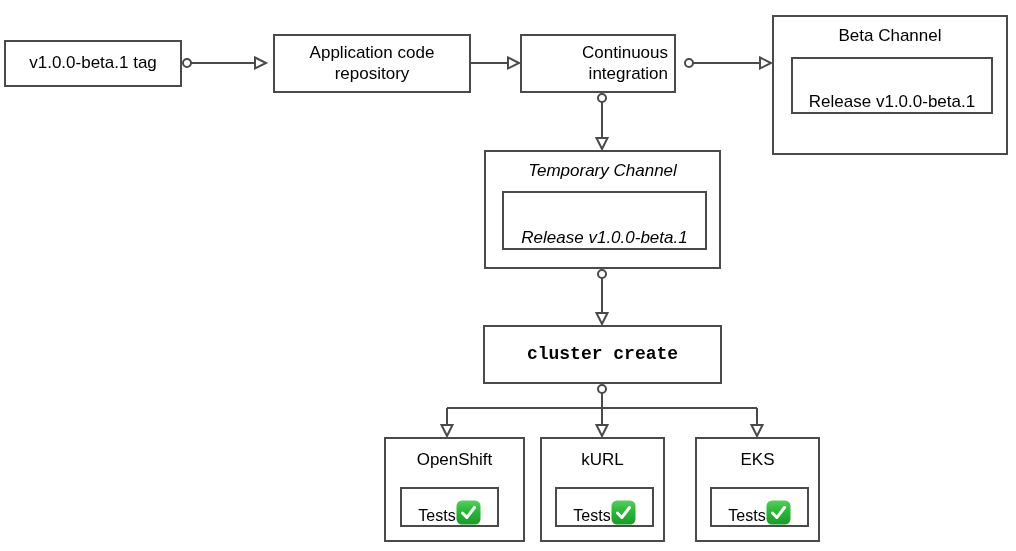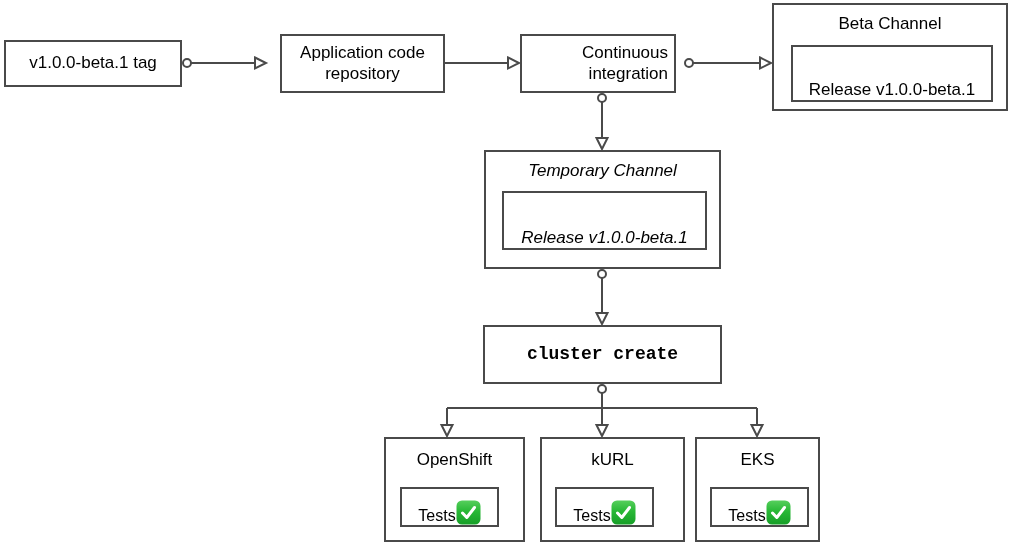--- a/index.html
+++ b/index.html
@@ -33,24 +33,24 @@
     line-height: 1.2;
     text-align: center;
   }
   .leaf {
     display: flex;
     align-items: center;
     justify-content: center;
   }
   
   .n-tag  { left: 4px;   top: 40px; width: 178px; height: 47px; }
-  .n-repo { left: 280px; top: 34px; width: 165px; height: 59px; padding: 12px 6px; }
+  .n-repo { left: 273px; top: 34px; width: 198px; height: 59px; padding: 12px 6px; }
   .n-ci   { left: 520px; top: 34px; width: 156px; height: 59px; padding: 12px 6px; text-align: right; }
   
-  .n-beta { left: 772px; top: 3px;   width: 236px; height: 108px; }
+  .n-beta { left: 772px; top: 15px;   width: 236px; height: 140px; }
   .n-temp { left: 484px; top: 150px; width: 237px; height: 119px; font-style: italic; }
   .container-title {
     position: absolute;
     left: 0; right: 0;
     top: 9px;
     text-align: center;
   }
   .inner-box {
     position: absolute;
     box-sizing: border-box;
@@ -66,21 +66,21 @@
   
   .n-cluster {
     left: 483px; top: 325px; width: 239px; height: 59px;
     font-family: "Liberation Mono", "DejaVu Sans Mono", monospace;
     font-weight: bold;
     font-size: 18px;
     text-align: right;
   }
   
   .n-openshift { left: 384px; top: 437px; width: 141px; height: 105px; text-decoration: underline; }
-  .n-kurl      { left: 540px; top: 437px; width: 145px; height: 105px; }
+  .n-kurl      { left: 540px; top: 437px; width: 125px; height: 105px; }
   .n-eks       { left: 695px; top: 437px; width: 125px; height: 105px; }
   .platform-title {
     position: absolute;
     left: 0; right: 0;
     top: 11px;
     text-align: center;
     font-size: 17px;
   }
   .tests-box {
     left: 13px; top: 48px; width: 99px; height: 40px;

